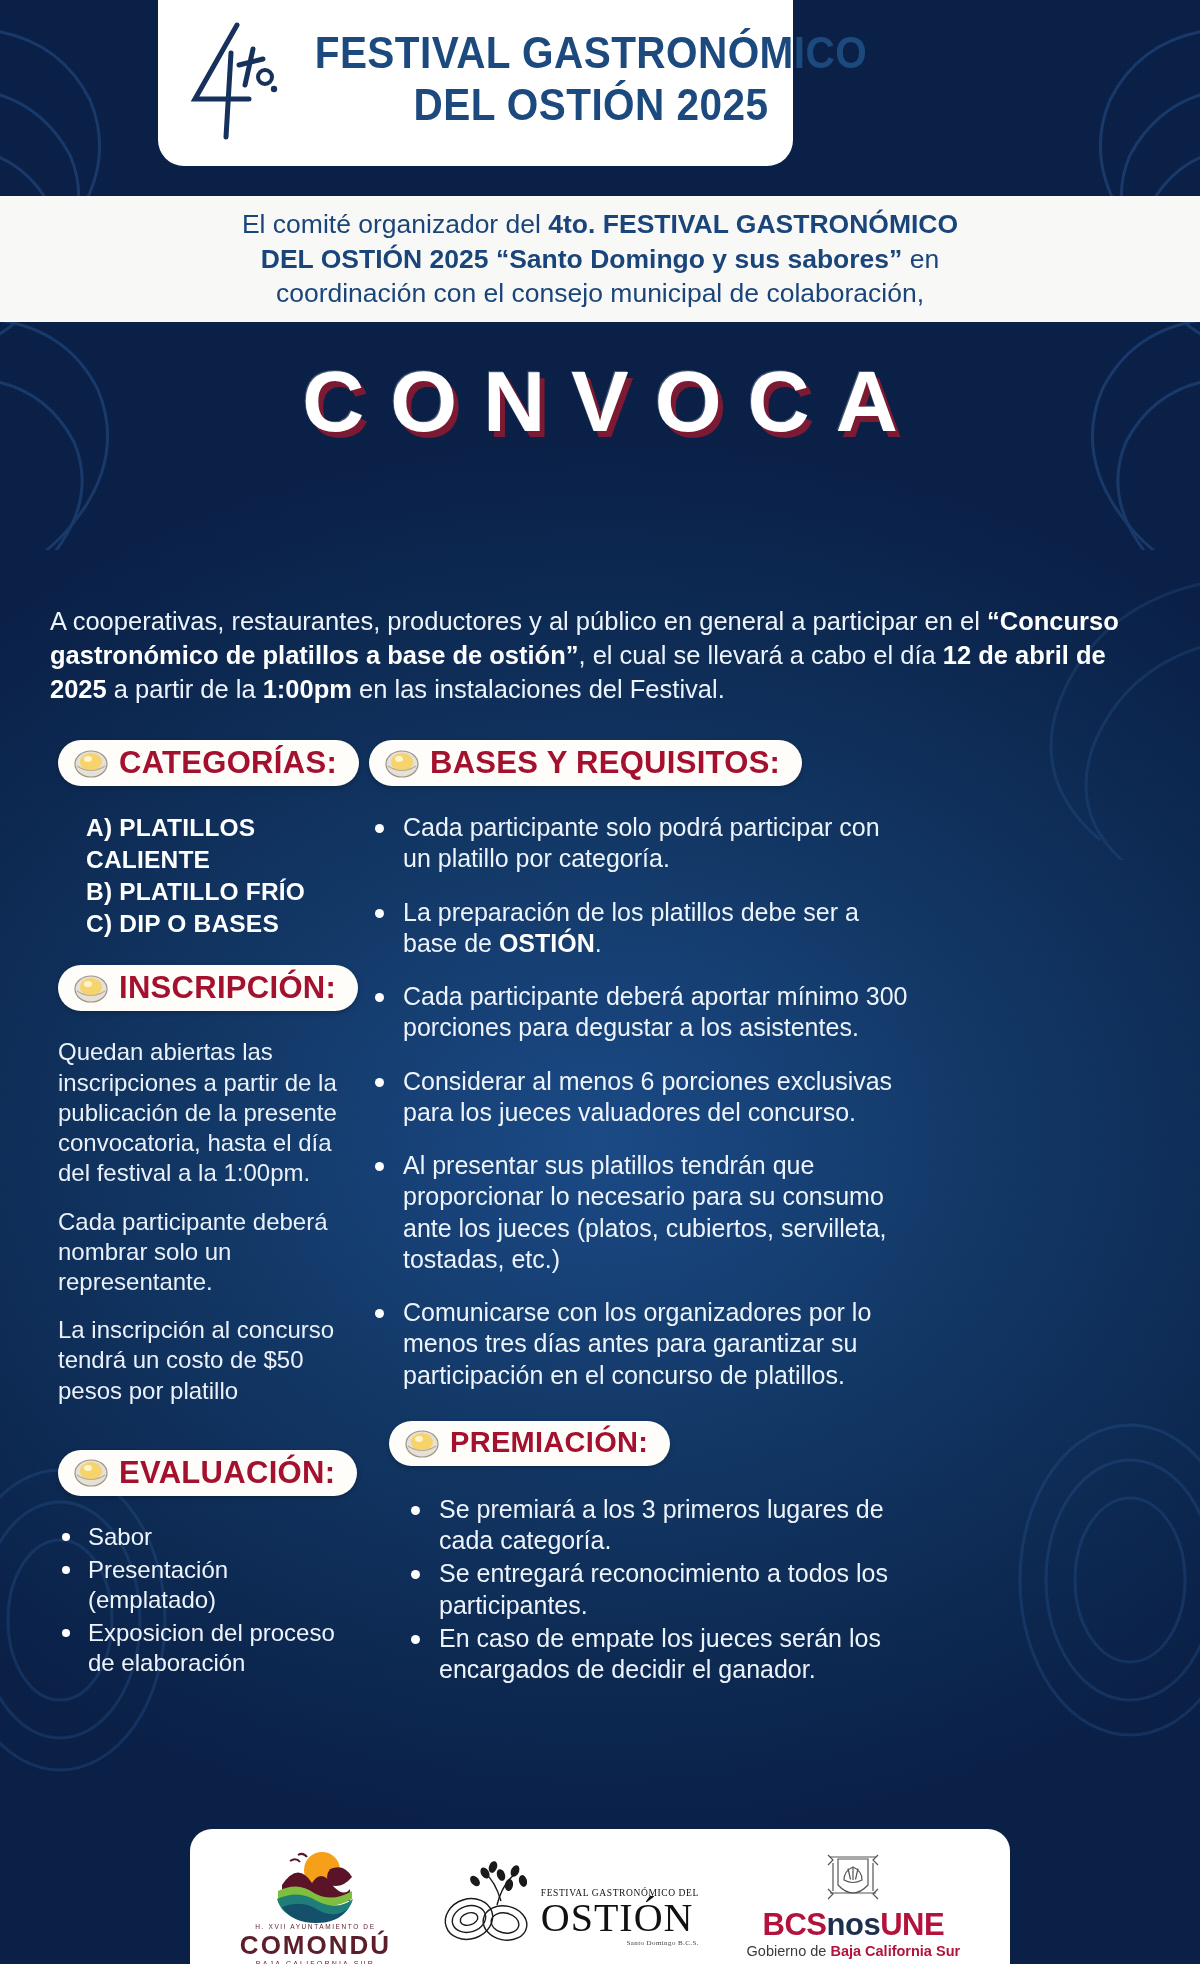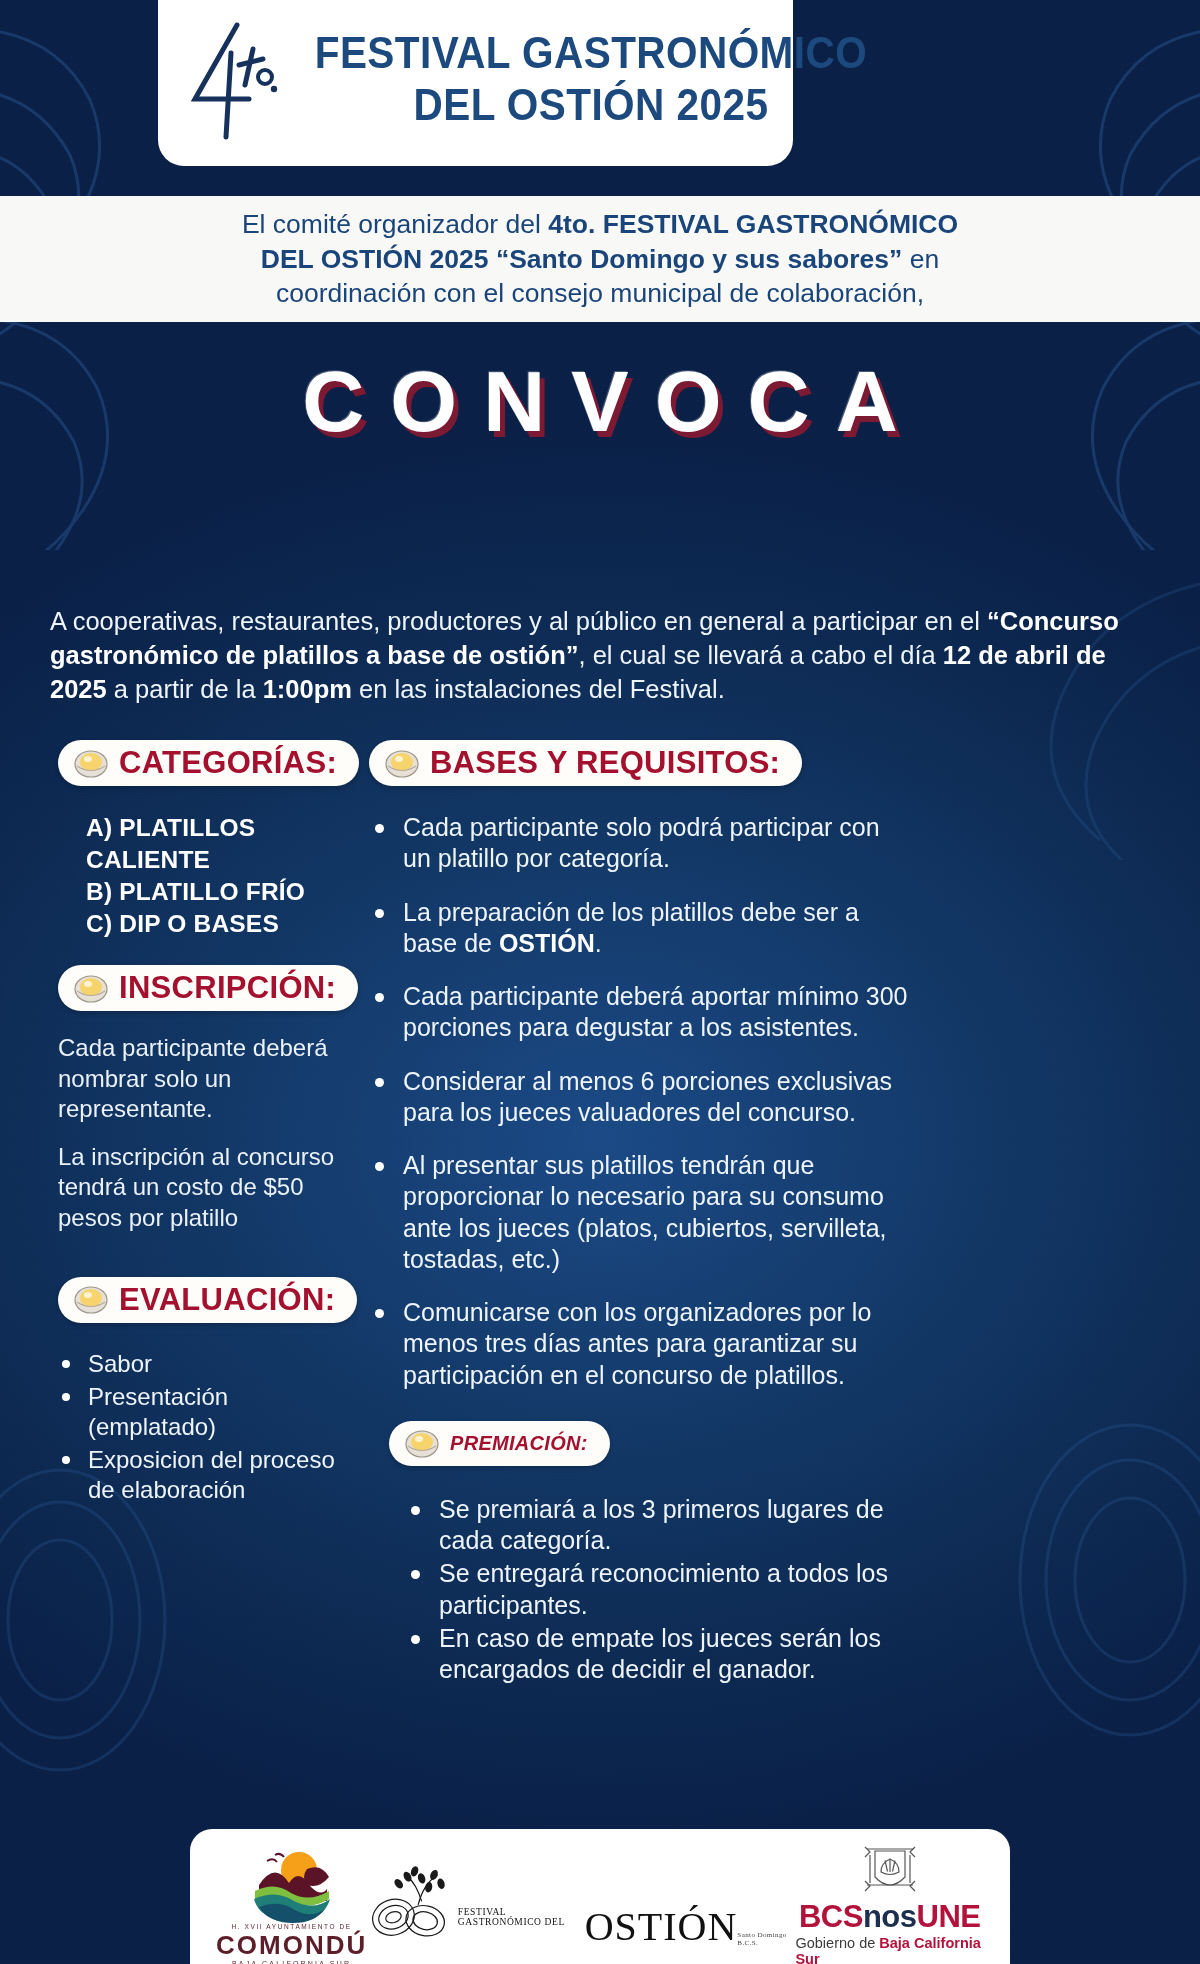--- a/index.html
+++ b/index.html
@@ -138,21 +138,21 @@
   }
   .badge .oyster{ width:34px; height:30px; flex:0 0 34px; }
   .badge .btext{
     color:#a4112f;
     font-weight:bold;
     font-size:31px;
     letter-spacing:.3px;
     line-height:1;
     white-space:nowrap;
   }
-  .badge.sm .btext{ font-size:20px;font-style:italic; }
+  .badge.sm .btext{ font-size:29px; }
 
   
   .cat-list{
     margin:22px 0 0 28px;
     color:#ffffff;
     font-size:24.5px;
     line-height:1.30;
     font-weight:bold;
     letter-spacing:.2px;
   }
@@ -334,20 +334,21 @@
           <svg viewBox="0 0 34 30" width="34" height="30">
             <ellipse cx="17" cy="16" rx="16" ry="13" fill="#e7e0d6" stroke="#9b9488" stroke-width="1.2"></ellipse>
             <ellipse cx="17" cy="14" rx="11" ry="9" fill="#f6d36b"></ellipse>
             <ellipse cx="14" cy="11" rx="4" ry="3" fill="#fdf3cf"></ellipse>
             <path d="M3 18 q14 9 28 0" fill="none" stroke="#b5ac9d" stroke-width="1.1"></path>
           </svg>
         </span>
         <span class="btext">INSCRIPCIÓN:</span>
       </div>
 
+      <div class="para first">Quedan abiertas las inscripciones a partir de la publicación de la presente convocatoria, hasta el día del festival a la 1:00pm.</div>
       <div class="para">Cada participante deberá nombrar solo un representante.</div>
       <div class="para">La inscripción al concurso tendrá un costo de $50 pesos por platillo</div>
 
       <div class="section-gap" style="height:44px"></div>
 
       <div class="badge">
         <span class="oyster">
           <svg viewBox="0 0 34 30" width="34" height="30">
             <ellipse cx="17" cy="16" rx="16" ry="13" fill="#e7e0d6" stroke="#9b9488" stroke-width="1.2"></ellipse>
             <ellipse cx="17" cy="14" rx="11" ry="9" fill="#f6d36b"></ellipse>
@@ -444,21 +445,21 @@
         <g fill="#1a1a1a">
           <ellipse cx="46" cy="12" rx="4" ry="6" transform="rotate(-30 46 12)"></ellipse>
           <ellipse cx="54" cy="6" rx="4" ry="6" transform="rotate(20 54 6)"></ellipse>
           <ellipse cx="62" cy="14" rx="4" ry="6" transform="rotate(-20 62 14)"></ellipse>
           <ellipse cx="76" cy="10" rx="4" ry="6" transform="rotate(25 76 10)"></ellipse>
           <ellipse cx="84" cy="20" rx="4" ry="6" transform="rotate(-15 84 20)"></ellipse>
           <ellipse cx="70" cy="24" rx="4" ry="6" transform="rotate(10 70 24)"></ellipse>
           <ellipse cx="36" cy="20" rx="4" ry="6" transform="rotate(-40 36 20)"></ellipse>
         </g>
       </svg>
-      <div style="display:flex; flex-direction:row; align-items:flex-start;">
+      <div style="display:flex; flex-direction:column; align-items:flex-start;">
         <div class="ost-top">FESTIVAL GASTRONÓMICO DEL</div>
         <div class="ost-word">OSTIÓN</div>
         <div class="ost-sub" style="align-self:flex-end">Santo Domingo B.C.S.</div>
       </div>
     </div>
 
     <div class="logo">
       <svg width="62" height="60" viewBox="0 0 62 60">
         <g fill="none" stroke="#555" stroke-width="1.2">
           <path d="M16 10 L46 10 L46 36 Q31 52 16 36 Z"></path>

